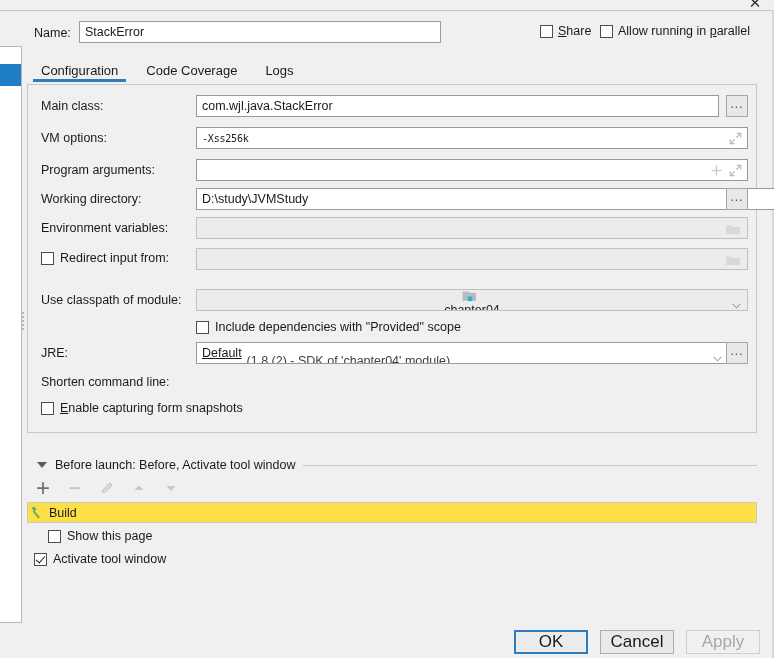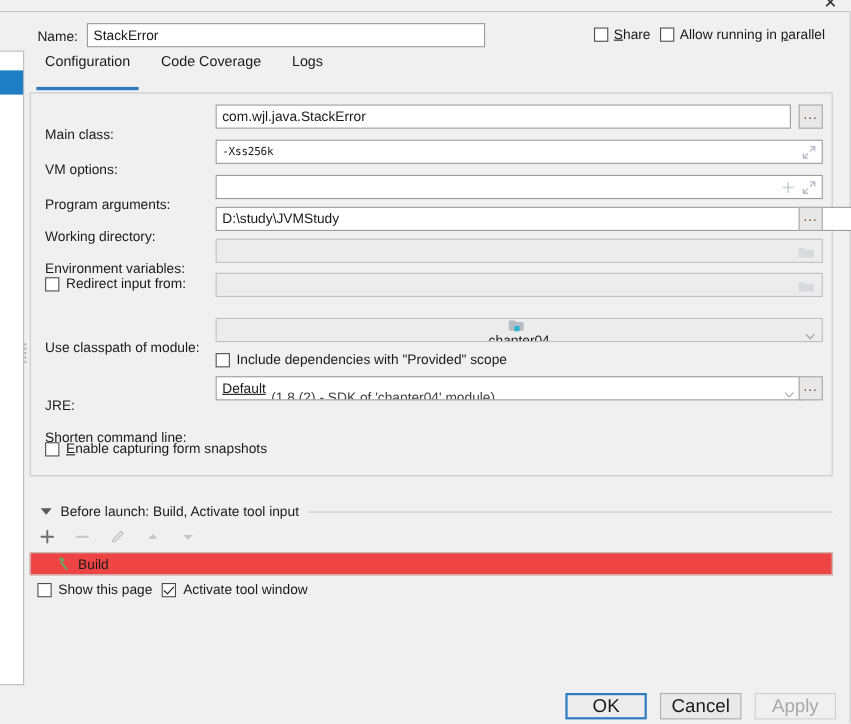--- a/index.html
+++ b/index.html
@@ -140,21 +140,21 @@
 
   
   #tabs {
     position: absolute;
     left: 27px; top: 55px;
     height: 27px;
     display: flex;
     align-items: flex-end;
   }
   .tab {
-    padding: 2px 14px 19px 14px;
+    padding: 2px 14px 4px 14px;
     font-size: 13px;
     color: #1a1a1a;
     position: relative;
     cursor: default;
   }
   .tab.active::after {
     content: "";
     position: absolute;
     left: 6px; right: 6px; bottom: 0;
     height: 3px;
@@ -173,21 +173,21 @@
 
   .row {
     position: absolute;
     left: 0;
     height: 24px;
     right: 0;
   }
   .lbl {
     position: absolute;
     left: 13px;
-    top: 20px;
+    top: 4px;
     font-size: 12.5px;
     white-space: nowrap;
   }
   .lbl.cbl {
     left: 13px;
     display: flex;
     align-items: center;
     gap: 6px;
     top: 3px;
   }
@@ -312,36 +312,37 @@
     display: flex;
     align-items: center;
     justify-content: center;
   }
 
   #bl-list {
     position: absolute;
     left: 27px; top: 502px;
     width: 730px; height: 21px;
     border: 1px solid #c9c9c9;
-    background: #ef4444;
-    box-sizing: border-box;
-    display: flex;
-    align-items: center;
-    padding-left: 22px;
+    background: #fde047;
+    box-sizing: border-box;
+    display: flex;
+    align-items: center;
+    padding-left: 0;
     gap: 6px;
     font-size: 12.5px;
   }
 
   #bl-bottom {
     position: absolute;
     left: 34px; top: 529px;
     display: flex;
     align-items: center;
     gap: 9px;
     font-size: 12.5px;
+    flex-direction: column;
   }
 
   
   #btn-bar {
     position: absolute;
     right: 14px;
     top: 630px;
     display: flex;
     gap: 12px;
   }
@@ -536,21 +537,21 @@
   <div class="row" style="top:313px;">
     <span class="lbl cbl">
       <span class="cbox"></span>
       <span><span class="mn">E</span>nable capturing form snapshots</span>
     </span>
   </div>
 </div>
 
 <div id="bl-header">
   <span class="tri"></span>
-  <span class="txt">Before launch: Build, Activate tool input</span>
+  <span class="txt">Before launch: Before, Activate tool window</span>
   <span class="line"></span>
 </div>
 
 <div id="bl-toolbar">
   <span class="tbtn">
     <svg viewBox="0 0 16 16" width="14" height="14">
         <path d="M8 2v12M2 8h12" stroke="#6e6e6e" stroke-width="2" stroke-linecap="round"></path>
       </svg>
   </span>
   <span class="tbtn">

